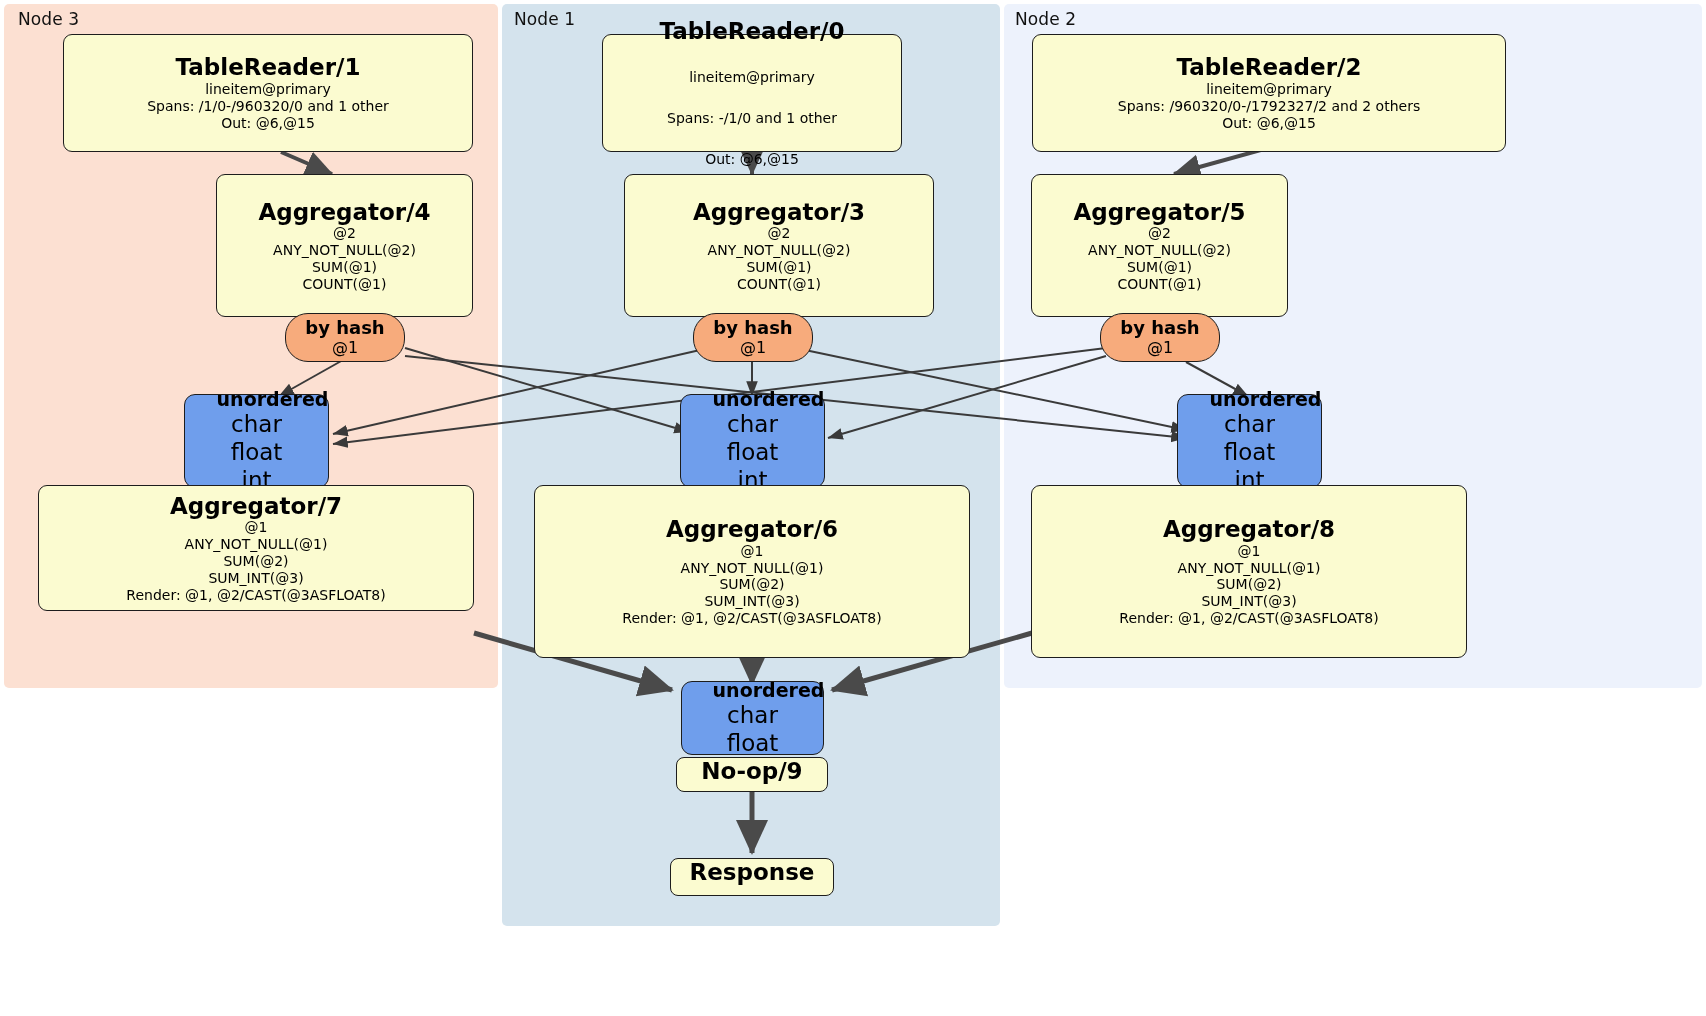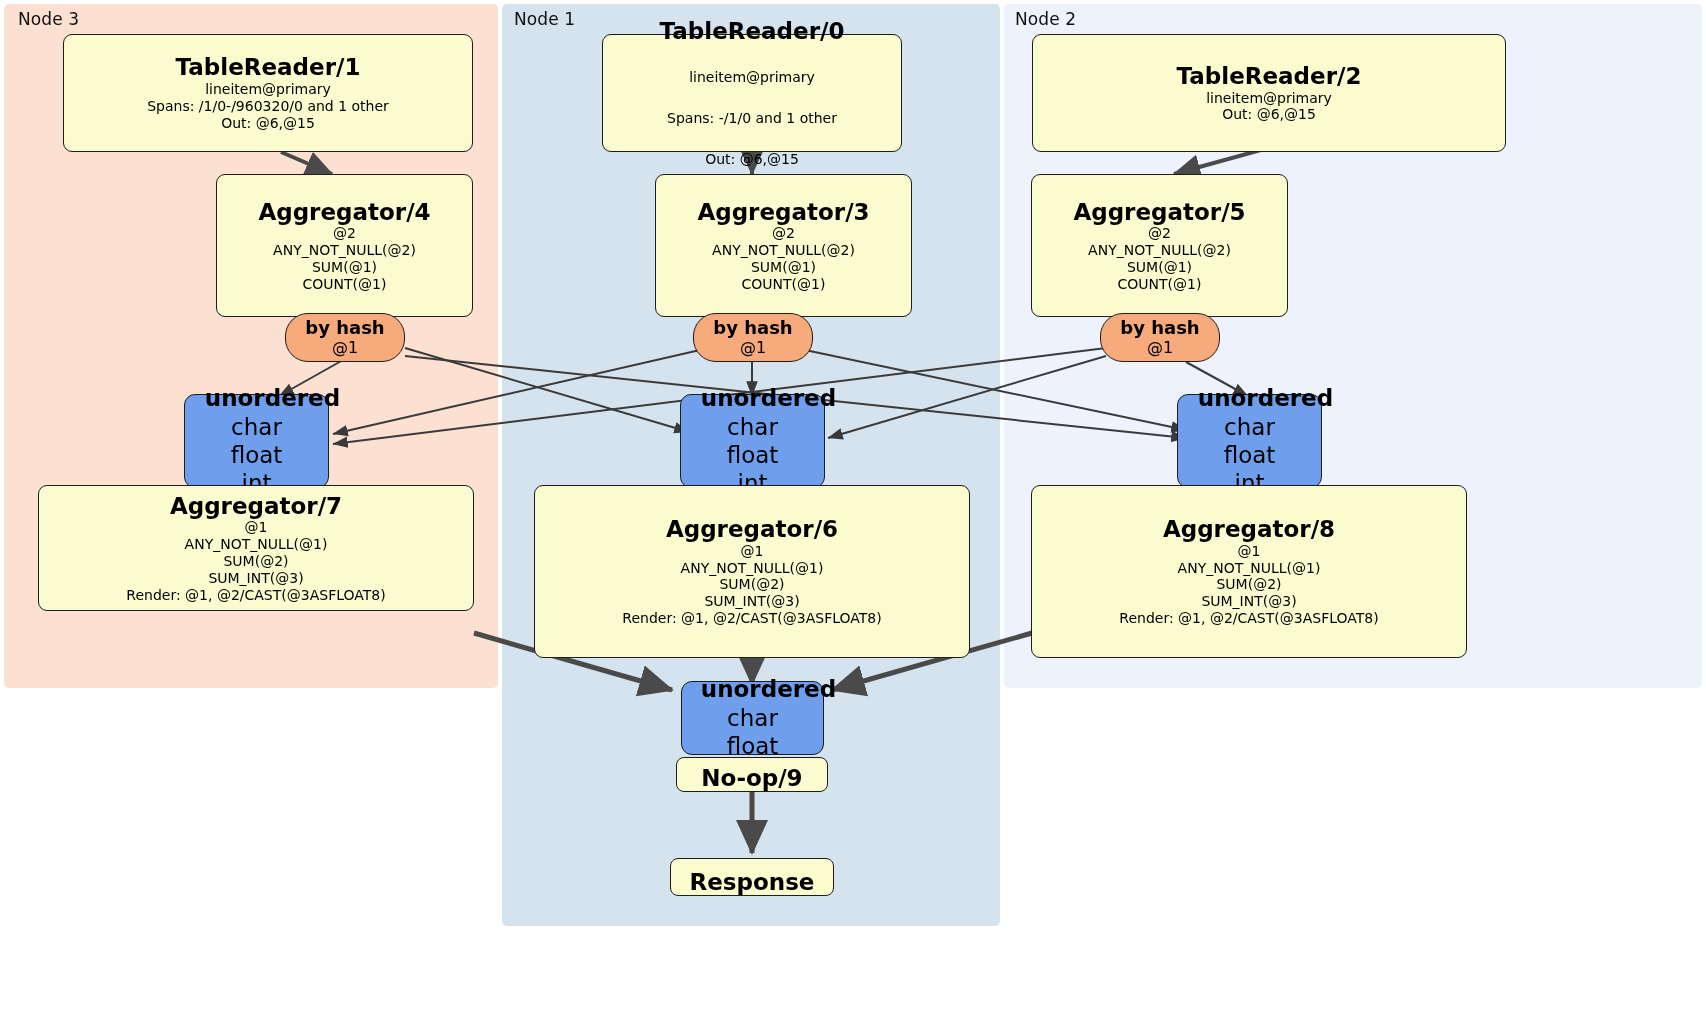--- a/index.html
+++ b/index.html
@@ -38,27 +38,27 @@
   }
   .router .ttl{font-size:18px;font-weight:bold;line-height:1.15;}
   .router .ln{font-size:16px;line-height:1.2;}
 
   .recv{
     position:absolute;box-sizing:border-box;
     background:#6f9eec;border:1.6px solid #1d1d1d;border-radius:11px;
     display:flex;flex-direction:column;align-items:center;justify-content:center;
     text-align:center;color:#000;
   }
-  .recv .ttl{font-size:23px;font-weight:bold;line-height:1.18;margin-left:32px;}
+  .recv .ttl{font-size:19px;font-weight:bold;line-height:1.18;margin-left:32px;}
   .recv .ln{font-size:23px;line-height:1.22;}
 
   .small-proc{
     position:absolute;box-sizing:border-box;
     background:#fbfbd0;border:1.6px solid #1d1d1d;border-radius:8px;
-    display:flex;align-items:flex-end;justify-content:center;
+    display:flex;align-items:flex-start;justify-content:center;
     font-size:23px;font-weight:bold;color:#000;
   }
 </style>
 </head>
 <body>
 
 <div id="stage">
 
   <div class="panel" style="left:4px;top:4px;width:494px;height:684px;background:#fce0d2;"></div>
   <div class="panel" style="left:502px;top:4px;width:498px;height:922px;background:#d4e3ed;"></div>
@@ -119,32 +119,33 @@
   <div class="proc" style="left:602px;top:34px;width:300px;height:118px;gap:24px;">
     <div class="ttl">TableReader/0</div>
     <div class="ln">lineitem@primary</div>
     <div class="ln">Spans: -/1/0 and 1 other</div>
     <div class="ln">Out: @6,@15</div>
   </div>
 
   <div class="proc" style="left:1032px;top:34px;width:474px;height:118px;">
     <div class="ttl">TableReader/2</div>
     <div class="ln">lineitem@primary</div>
+    <div class="ln">Spans: /960320/0-/1792327/2 and 2 others</div>
     <div class="ln">Out: @6,@15</div>
   </div>
 
   <div class="proc" style="left:216px;top:174px;width:257px;height:143px;">
     <div class="ttl">Aggregator/4</div>
     <div class="ln">@2</div>
     <div class="ln">ANY_NOT_NULL(@2)</div>
     <div class="ln">SUM(@1)</div>
     <div class="ln">COUNT(@1)</div>
   </div>
 
-  <div class="proc" style="left:624px;top:174px;width:257px;height:143px;margin-left:31px;">
+  <div class="proc" style="left:624px;top:174px;width:310px;height:143px;">
     <div class="ttl">Aggregator/3</div>
     <div class="ln">@2</div>
     <div class="ln">ANY_NOT_NULL(@2)</div>
     <div class="ln">SUM(@1)</div>
     <div class="ln">COUNT(@1)</div>
   </div>
 
   <div class="proc" style="left:1031px;top:174px;width:257px;height:143px;">
     <div class="ttl">Aggregator/5</div>
     <div class="ln">@2</div>

